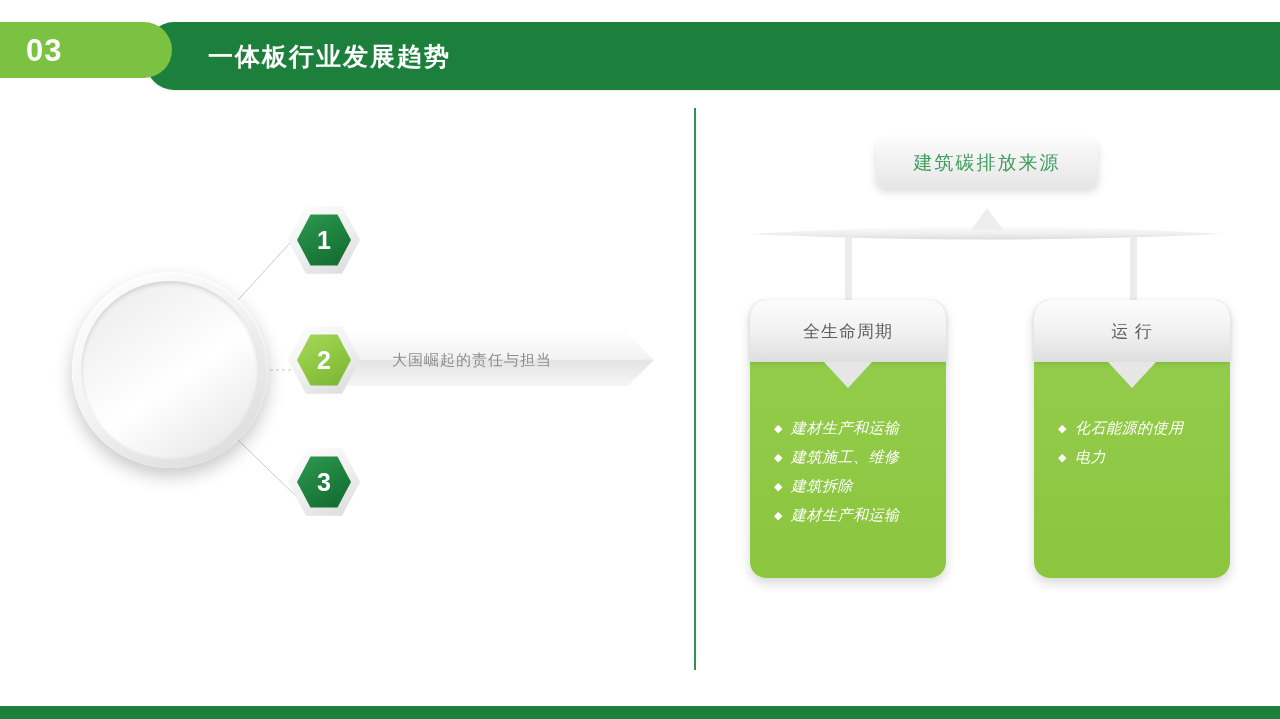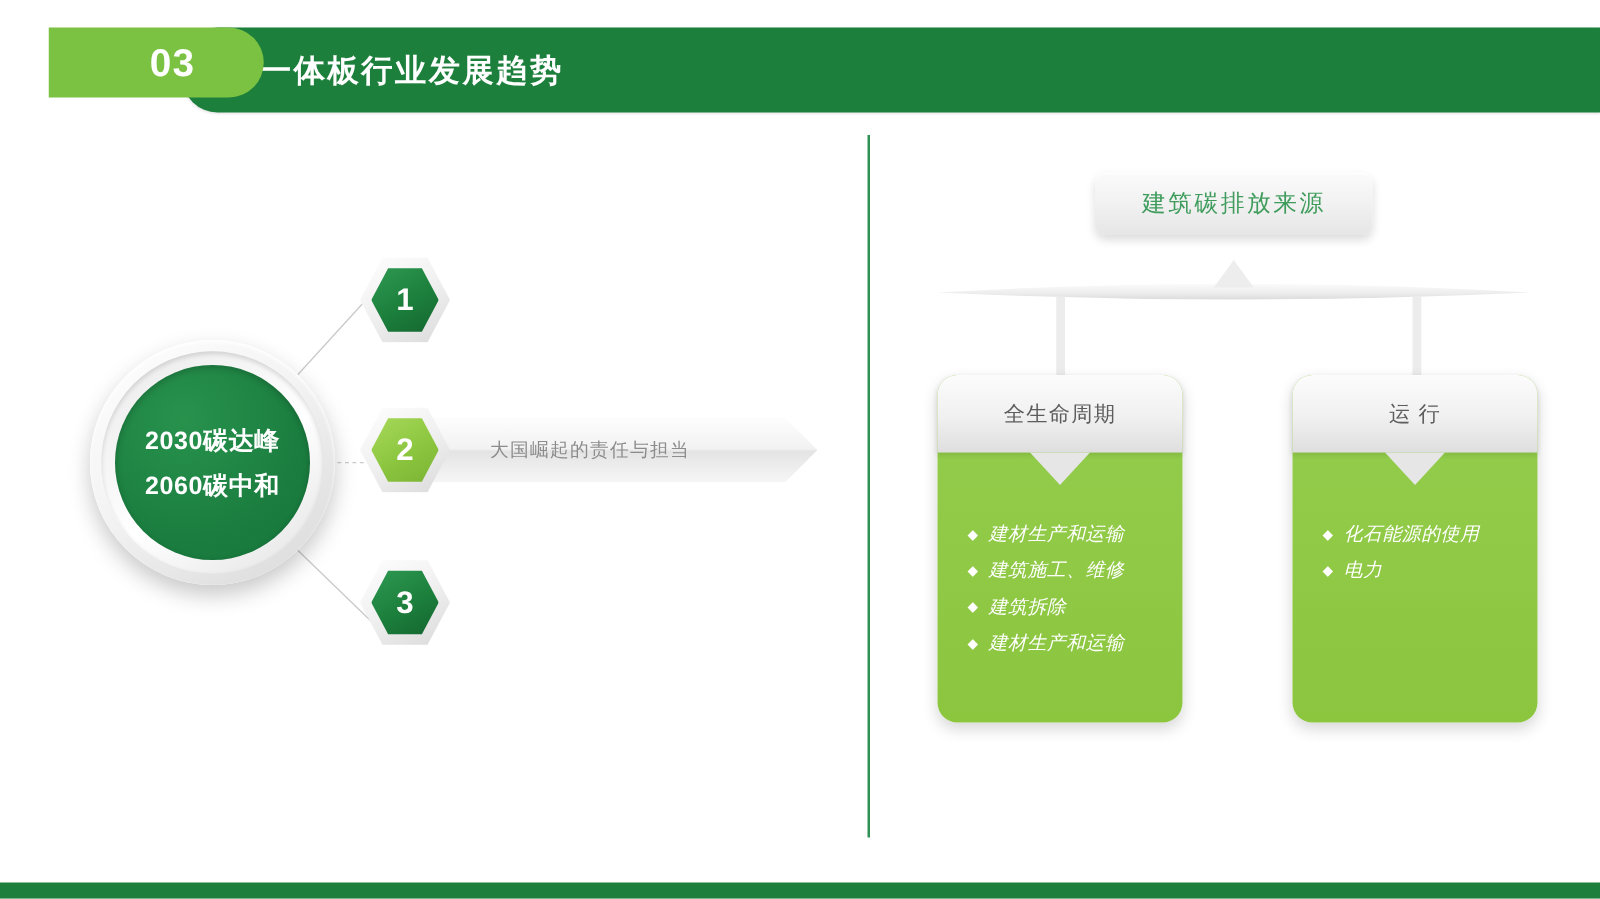--- a/index.html
+++ b/index.html
@@ -7,23 +7,22 @@
     width:1280px;height:719px;overflow:hidden;background:#ffffff;
     font-family:"Liberation Sans","DejaVu Sans",sans-serif;
     position:relative;
   }
   .slide{position:absolute;inset:0;background:#fff;}
 
   
   .hdr-light{
     position:absolute;left:0;top:22px;width:172px;height:56px;
     background:#7cc242;border-radius:0 28px 28px 0;
-    display:flex;align-items:center;justify-content:center;
+    display:flex;align-items:center;justify-content:flex-start;
     z-index:2;
-    margin-left:39px;
   }
   .hdr-num{
     color:#ffffff;font-size:31px;font-weight:bold;letter-spacing:1px;
     line-height:1;padding-left:26px;
   }
   .hdr-dark{
     position:absolute;left:146px;top:22px;right:0;height:68px;
     background:#1c7f3c;border-radius:28px 0 0 28px;
     display:flex;align-items:center;
     z-index:1;
@@ -170,24 +169,20 @@
 
   <svg class="conn-svg" viewBox="0 0 700 719">
     <line x1="238" y1="300" x2="300" y2="232" stroke="#c9c9c9" stroke-width="1"></line>
     <line x1="252" y1="370" x2="296" y2="370" stroke="#c9c9c9" stroke-width="1" stroke-dasharray="3 3"></line>
     <line x1="238" y1="440" x2="300" y2="500" stroke="#c9c9c9" stroke-width="1"></line>
   </svg>
 
   <div class="circle-wrap">
     <div class="circle-outer"></div>
     <div class="circle-mid"></div>
-    <div class="circle-core">
-      <span>2030碳达峰</span>
-      <span>2060碳中和</span>
-    </div>
   </div>
 
   <div class="item-row r1">
     <div class="hex-outer">
       <div class="hex-inner dark">
         <span class="hex-num">1</span>
       </div>
     </div>
   </div>
 

